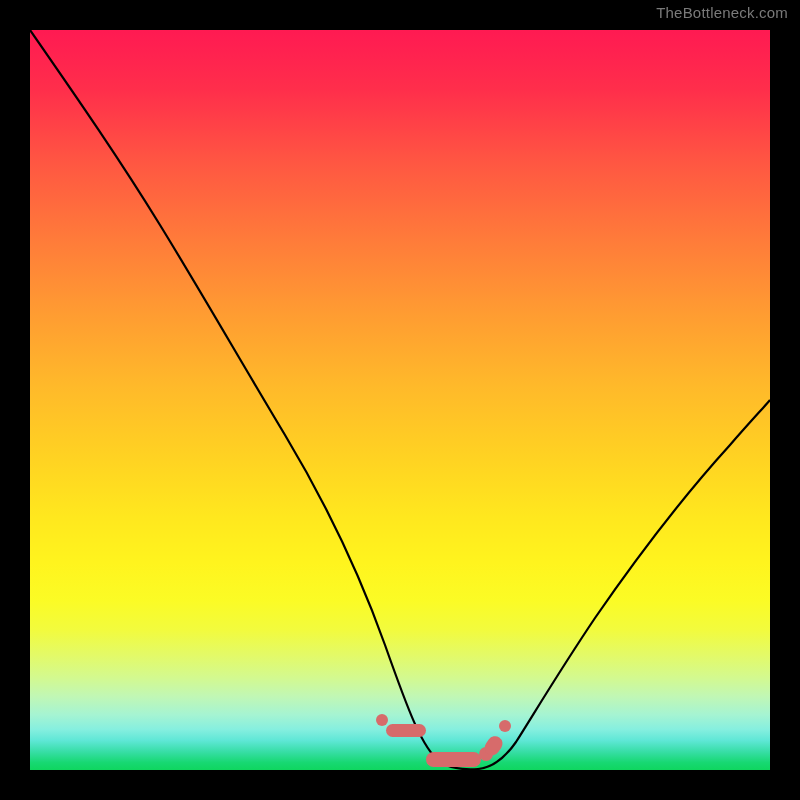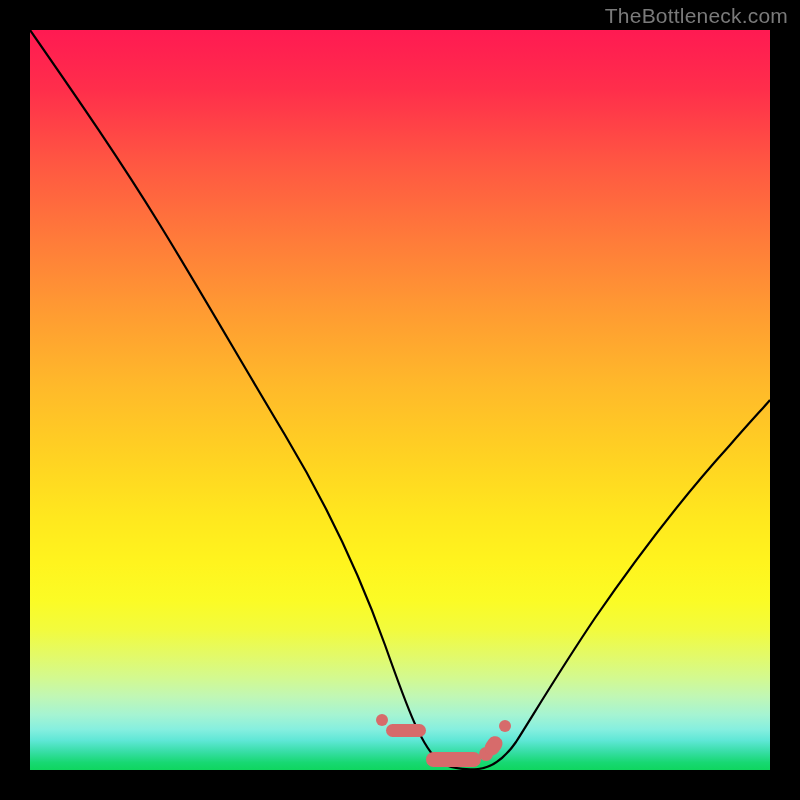--- a/index.html
+++ b/index.html
@@ -61,21 +61,21 @@
     top: 0;
     left: 0;
     width: 100%;
     height: 100%;
   }
   .attribution {
     position: absolute;
     top: 4px;
     right: 12px;
     color: #7a7a7a;
-    font-size: 21px;
+    font-size: 15px;
     letter-spacing: 0.2px;
   }
 </style>
 </head>
 <body>
 
 <div class="frame">
 
   <div class="attribution">TheBottleneck.com</div>
 

